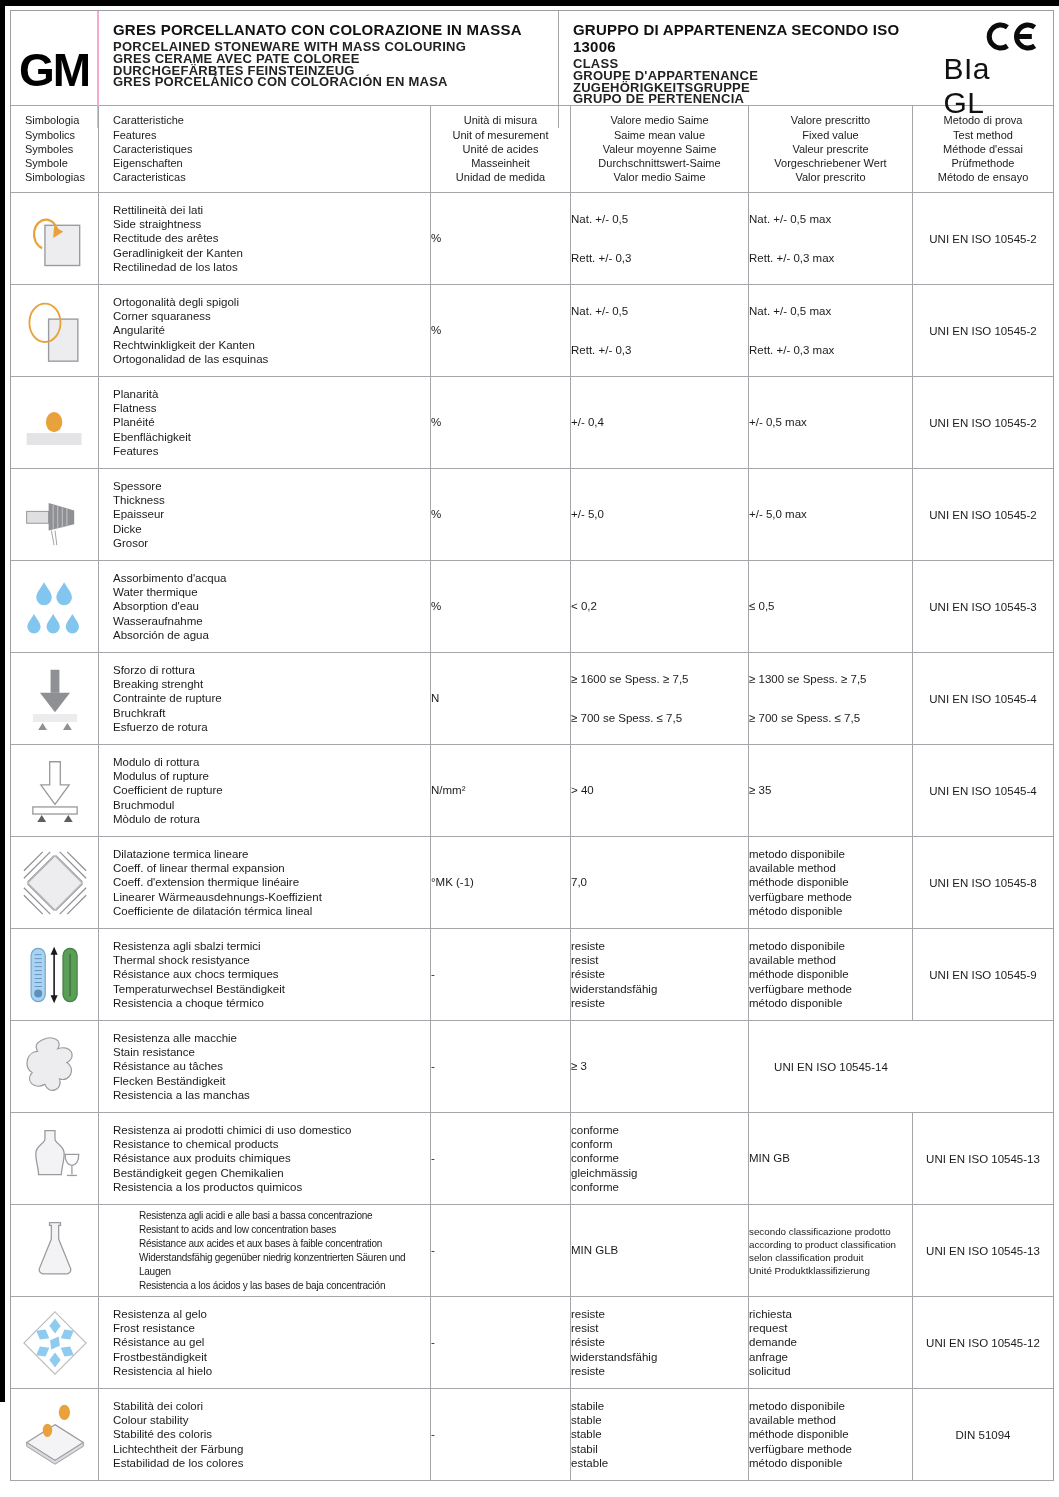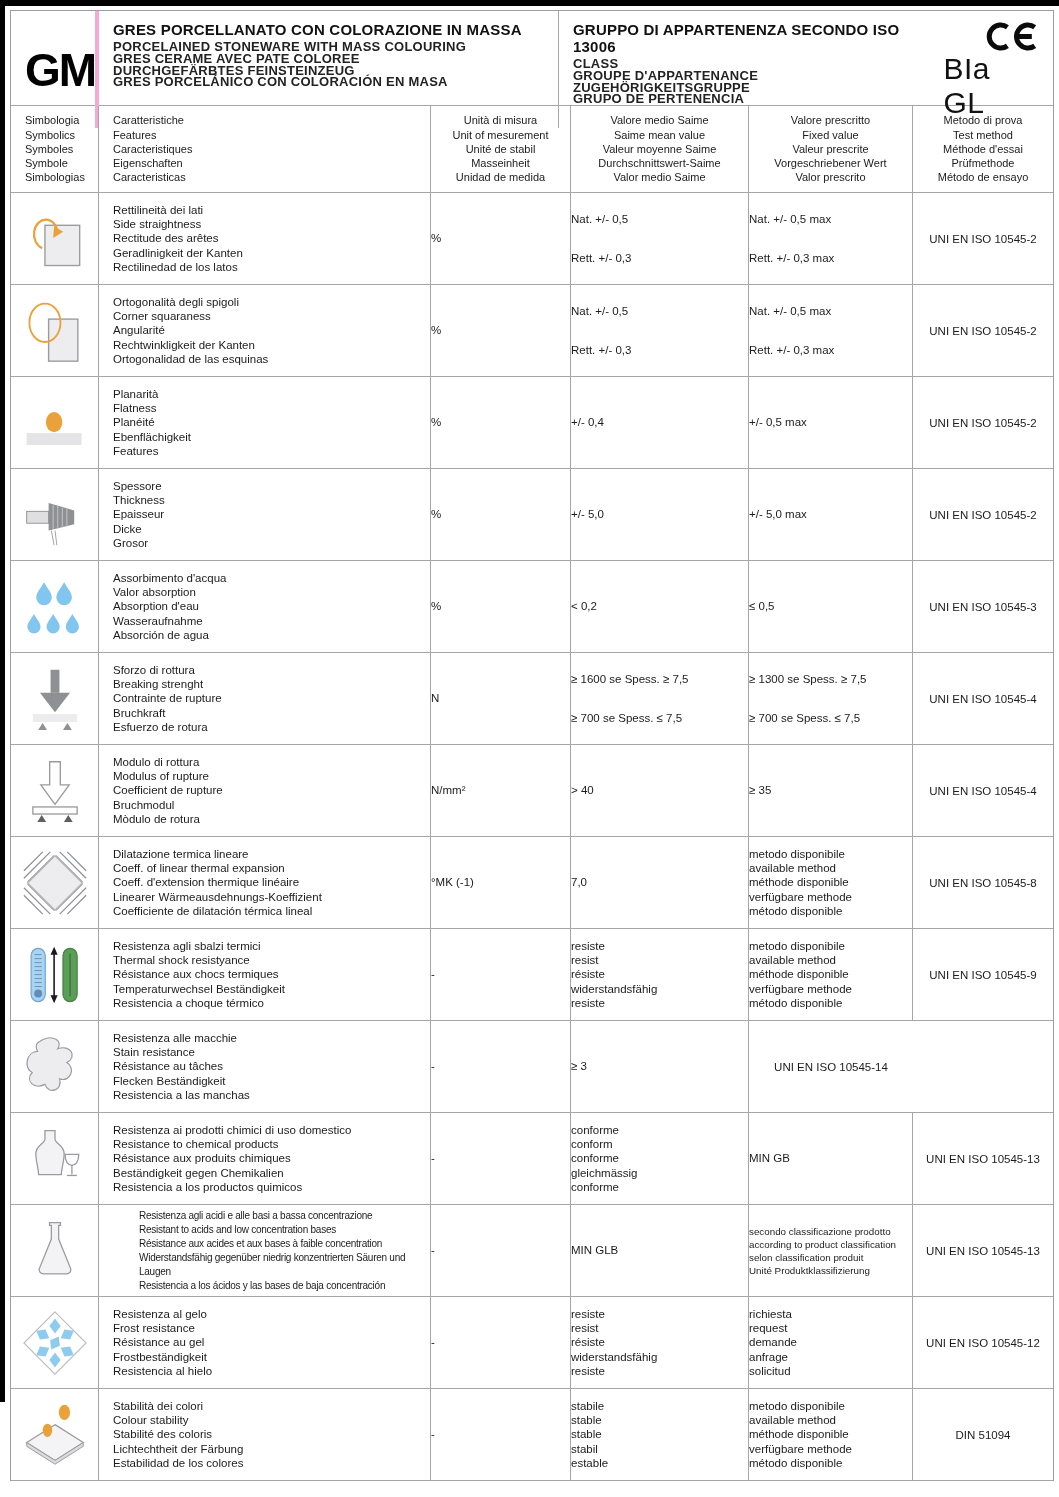--- a/index.html
+++ b/index.html
@@ -3,21 +3,21 @@
 <meta charset="utf-8">
 <style>
   html,body{margin:0;padding:0;background:#fff;}
   body{width:1059px;height:1497px;position:relative;font-family:"Liberation Sans",sans-serif;color:#1b1b1b;-webkit-font-smoothing:antialiased;}
   .topbar{position:absolute;left:0;top:0;width:1059px;height:6px;background:#000;}
   .leftbar{position:absolute;left:0;top:0;width:5px;height:1402px;background:#000;}
   .sheet{position:absolute;left:10px;top:10px;width:1042px;border:1px solid #9e9ea2;border-bottom:none;box-sizing:content-box;}
   
   .header-top{display:grid;grid-template-columns:88px 460px 1fr;height:94px;border-bottom:1px solid #a6a6aa;}
   .header-top>div{box-sizing:border-box;}
-  .logo-cell{border-right:4px solid #f9a8d4;display:flex;align-items:center;justify-content:flex-end;}
+  .logo-cell{border-right:2px solid #f9a8d4;display:flex;align-items:center;justify-content:center;}
   .logo-cell span{font-size:46px;font-weight:bold;letter-spacing:-2px;color:#000;}
   .title-cell{border-right:1px solid #a6a6aa;padding:10px 10px 0 14px;}
   .big{font-size:15px;font-weight:bold;letter-spacing:.2px;margin-bottom:3px;color:#111;}
   .sub{font-size:13px;font-weight:bold;line-height:11.8px;letter-spacing:.25px;color:#222;}
   .class-cell{display:flex;justify-content:space-between;padding:10px 14px 0 14px;}
   .mark-col{display:flex;flex-direction:column;align-items:flex-end;justify-content:space-between;padding-bottom:8px;}
   .class-value{font-size:30px;letter-spacing:.5px;color:#111;}
   
   .colhead,.trow{display:grid;grid-template-columns:88px 332px 140px 178px 164px 140px;}
   .colhead{height:86px;border-bottom:1px solid #a6a6aa;}
@@ -90,21 +90,21 @@
         <div class="hcell c1">
           <div>Caratteristiche</div>
           <div>Features</div>
           <div>Caracteristiques</div>
           <div>Eigenschaften</div>
           <div>Caracteristicas</div>
         </div>
         <div class="hcell c2">
           <div>Unità di misura</div>
           <div>Unit of mesurement</div>
-          <div>Unité de stabil</div>
+          <div>Unité de acides</div>
           <div>Masseinheit</div>
           <div>Unidad de medida</div>
         </div>
         <div class="hcell c3">
           <div>Valore medio Saime</div>
           <div>Saime mean value</div>
           <div>Valeur moyenne Saime</div>
           <div>Durchschnittswert-Saime</div>
           <div>Valor medio Saime</div>
         </div>
@@ -256,21 +256,21 @@
                   <path transform="translate(45,19)" d="M0 -11 C4 -4 8.5 0.5 8.5 5.5 A8.5 8.5 0 1 1 -8.5 5.5 C-8.5 0.5 -4 -4 0 -11 Z"></path>
                   <path transform="translate(12,52) scale(0.85)" d="M0 -11 C4 -4 8.5 0.5 8.5 5.5 A8.5 8.5 0 1 1 -8.5 5.5 C-8.5 0.5 -4 -4 0 -11 Z"></path>
                   <path transform="translate(33,52) scale(0.85)" d="M0 -11 C4 -4 8.5 0.5 8.5 5.5 A8.5 8.5 0 1 1 -8.5 5.5 C-8.5 0.5 -4 -4 0 -11 Z"></path>
                   <path transform="translate(54,52) scale(0.85)" d="M0 -11 C4 -4 8.5 0.5 8.5 5.5 A8.5 8.5 0 1 1 -8.5 5.5 C-8.5 0.5 -4 -4 0 -11 Z"></path>
                 </g>
               </svg>
             </span>
           </div>
           <div class="cell features">
             <div>Assorbimento d'acqua</div>
-            <div>Valor absorption</div>
+            <div>Water thermique</div>
             <div>Absorption d'eau</div>
             <div>Wasseraufnahme</div>
             <div>Absorción de agua</div>
           </div>
           <div class="cell vals">
             <div>%</div>
           </div>
           <div class="cell vals">
             <div>&lt; 0,2</div>
           </div>

